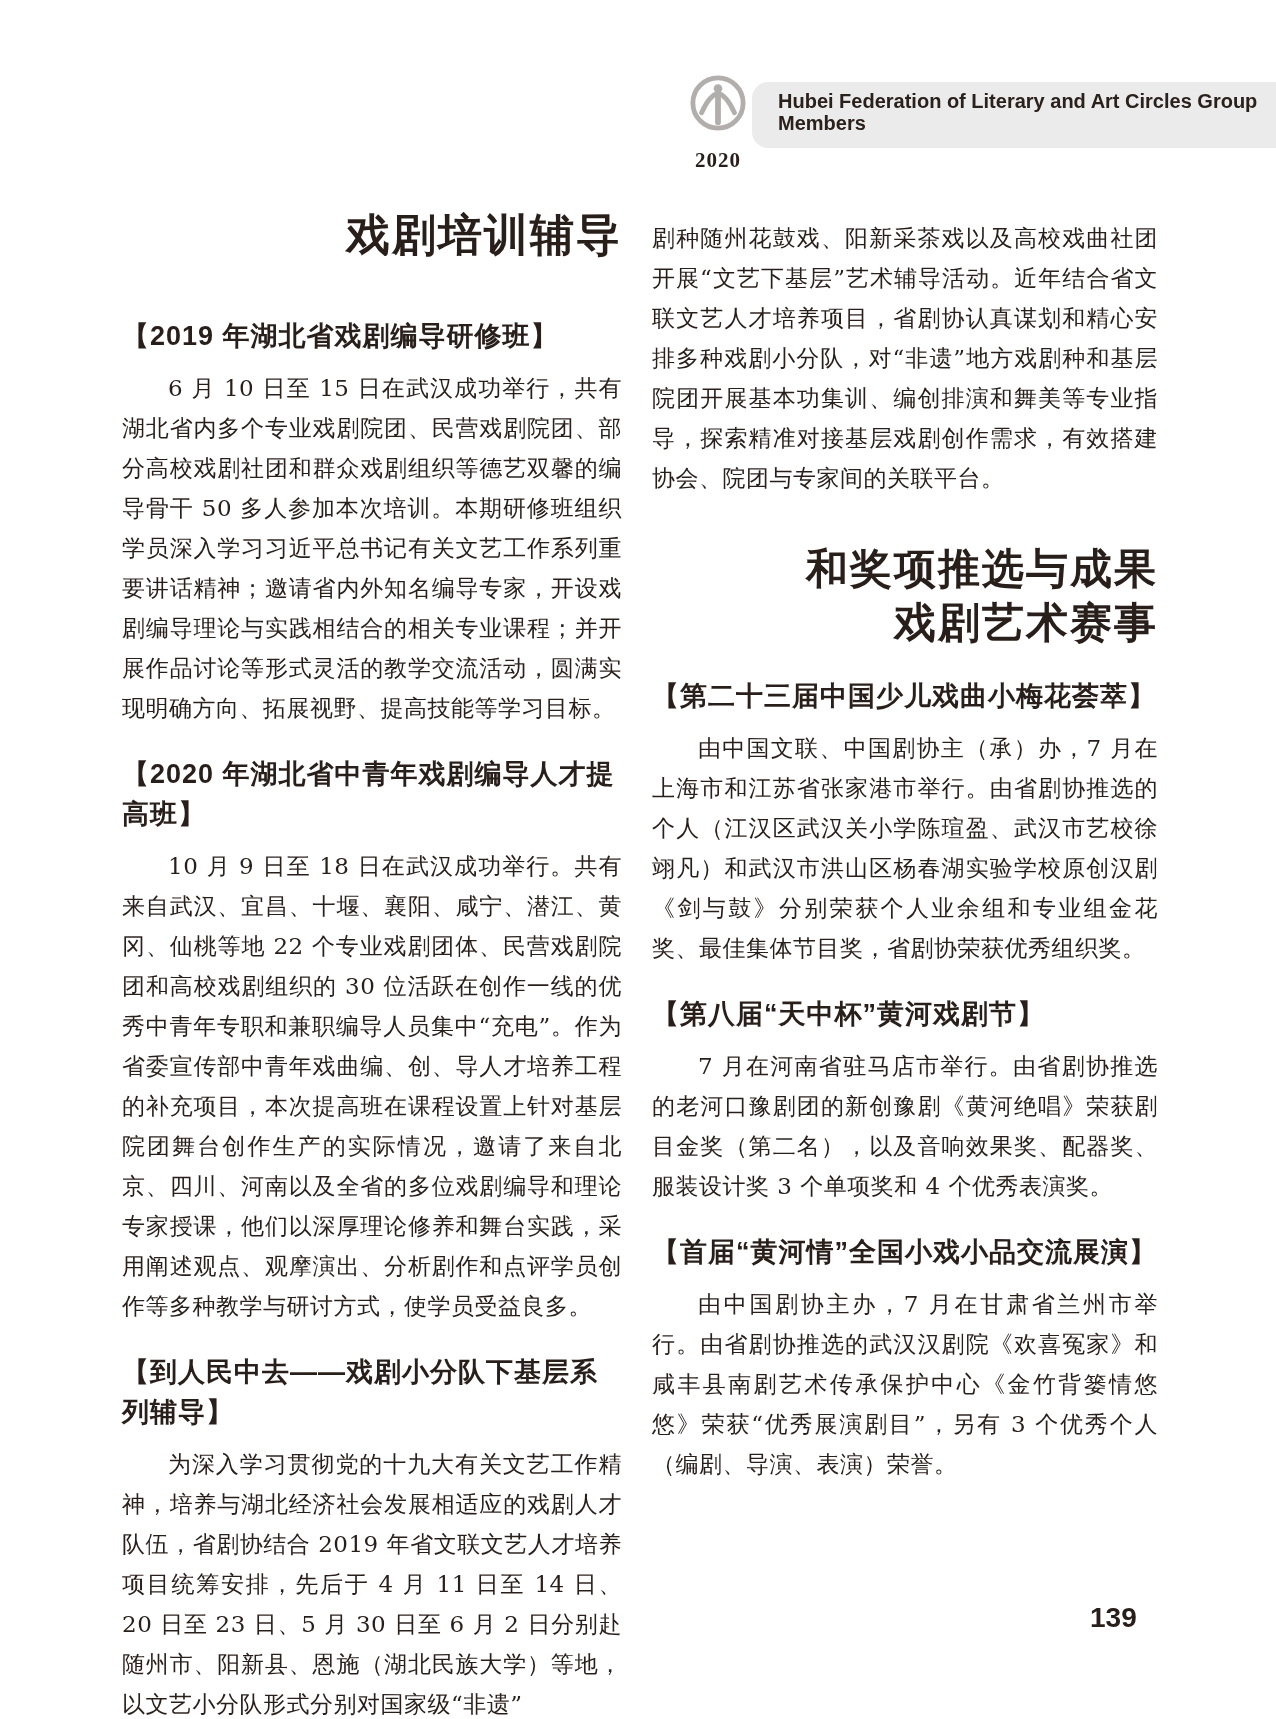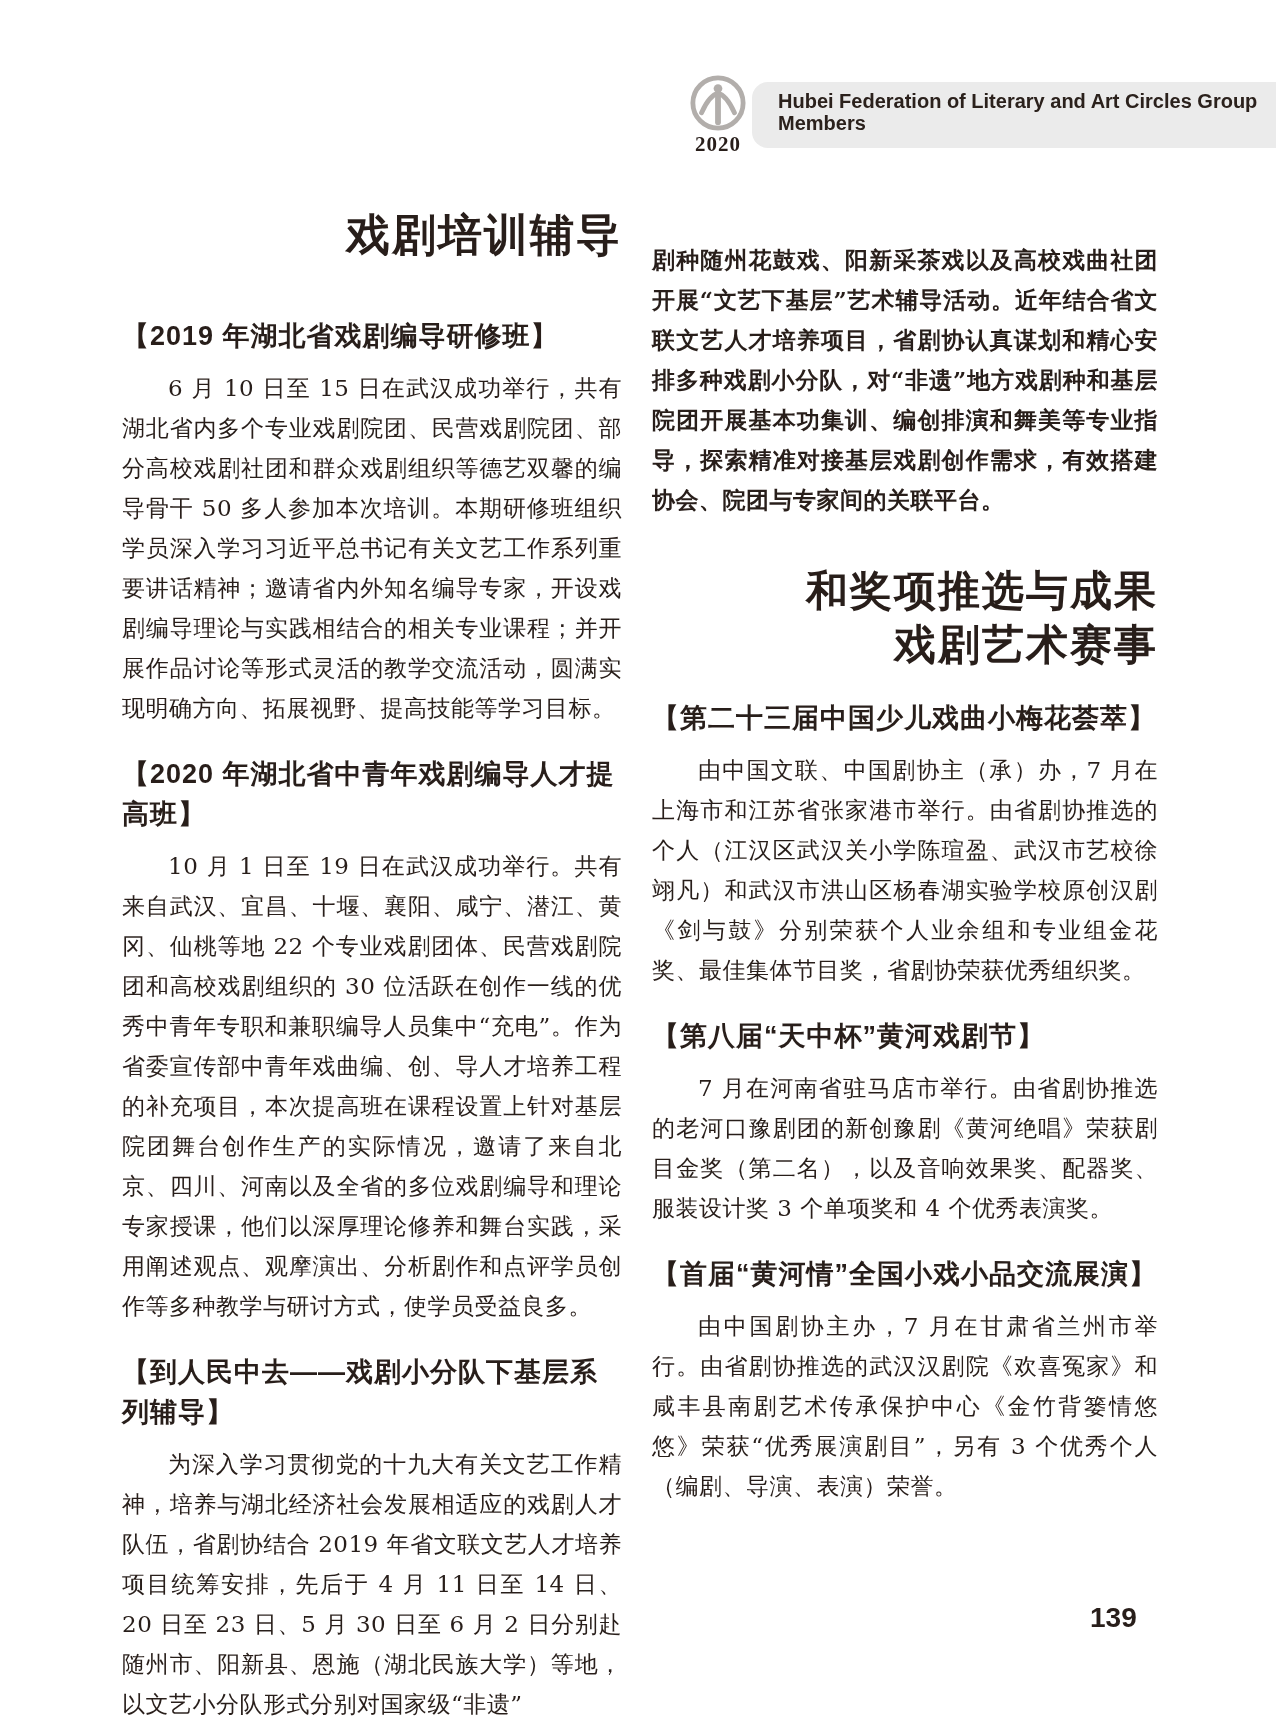--- a/index.html
+++ b/index.html
@@ -10,21 +10,21 @@
     background:#ffffff;
     color:#281e1a;
     font-family:"DejaVu Serif", serif;
     overflow:hidden;
   }
 
   
   .logo-block { position:absolute; left:686px; top:74px; width:64px; text-align:center; }
   .logo-block svg { display:block; margin:0 auto; }
   .logo-year {
-    margin-top:0;
+    margin-top:16px;
     font-family:"Liberation Serif", serif;
     font-weight:bold; font-size:21px; letter-spacing:1px; color:#281e1a;
   }
   .header-box {
     position:absolute; left:752px; top:82px; width:524px; height:66px;
     background:#ebebeb; border-radius:16px 0 0 16px;
     box-sizing:border-box; padding:8px 0 0 26px;
   }
   .header-title-cn {
     font-family:"Liberation Sans", sans-serif;
@@ -58,21 +58,21 @@
   .col .sec-heading:first-child { margin-top:0; }
 
   .body-para {
     font-size:23px; line-height:40px;
     text-align:justify; text-indent:2em;
     letter-spacing:0.5px;
     margin:0 0 22px;
     color:#281e1a;
   }
   .body-para.no-indent { text-indent:0; }
-  .col-right .continuation { margin-top:50px; margin-bottom:26px;font-weight:bold; }
+  .col-right .continuation { margin-top:28px; margin-bottom:26px; }
 
   
   .page-num {
     position:absolute; left:1090px; top:1602px;
     font-family:"Liberation Sans", sans-serif;
     font-weight:bold; font-size:28px; color:#281e1a;
   }
 </style>
 </head>
 <body>
@@ -95,21 +95,21 @@
     <div class="header-title-en">Hubei Federation of Literary and Art Circles Group Members</div>
   </div>
 
   <div class="col col-left">
     <div class="big-title">戏剧培训辅导</div>
 
     <div class="sec-heading">【2019 年湖北省戏剧编导研修班】</div>
     <p class="body-para">6 月 10 日至 15 日在武汉成功举行，共有湖北省内多个专业戏剧院团、民营戏剧院团、部分高校戏剧社团和群众戏剧组织等德艺双馨的编导骨干 50 多人参加本次培训。本期研修班组织学员深入学习习近平总书记有关文艺工作系列重要讲话精神；邀请省内外知名编导专家，开设戏剧编导理论与实践相结合的相关专业课程；并开展作品讨论等形式灵活的教学交流活动，圆满实现明确方向、拓展视野、提高技能等学习目标。</p>
 
     <div class="sec-heading">【2020 年湖北省中青年戏剧编导人才提高班】</div>
-    <p class="body-para">10 月 1 日至 19 日在武汉成功举行。共有来自武汉、宜昌、十堰、襄阳、咸宁、潜江、黄冈、仙桃等地 22 个专业戏剧团体、民营戏剧院团和高校戏剧组织的 30 位活跃在创作一线的优秀中青年专职和兼职编导人员集中“充电”。作为省委宣传部中青年戏曲编、创、导人才培养工程的补充项目，本次提高班在课程设置上针对基层院团舞台创作生产的实际情况，邀请了来自北京、四川、河南以及全省的多位戏剧编导和理论专家授课，他们以深厚理论修养和舞台实践，采用阐述观点、观摩演出、分析剧作和点评学员创作等多种教学与研讨方式，使学员受益良多。</p>
+    <p class="body-para">10 月 9 日至 18 日在武汉成功举行。共有来自武汉、宜昌、十堰、襄阳、咸宁、潜江、黄冈、仙桃等地 22 个专业戏剧团体、民营戏剧院团和高校戏剧组织的 30 位活跃在创作一线的优秀中青年专职和兼职编导人员集中“充电”。作为省委宣传部中青年戏曲编、创、导人才培养工程的补充项目，本次提高班在课程设置上针对基层院团舞台创作生产的实际情况，邀请了来自北京、四川、河南以及全省的多位戏剧编导和理论专家授课，他们以深厚理论修养和舞台实践，采用阐述观点、观摩演出、分析剧作和点评学员创作等多种教学与研讨方式，使学员受益良多。</p>
 
     <div class="sec-heading">【到人民中去——戏剧小分队下基层系列辅导】</div>
     <p class="body-para">为深入学习贯彻党的十九大有关文艺工作精神，培养与湖北经济社会发展相适应的戏剧人才队伍，省剧协结合 2019 年省文联文艺人才培养项目统筹安排，先后于 4 月 11 日至 14 日、20 日至 23 日、5 月 30 日至 6 月 2 日分别赴随州市、阳新县、恩施（湖北民族大学）等地，以文艺小分队形式分别对国家级“非遗”</p>
   </div>
 
   <div class="col col-right">
     <p class="body-para no-indent continuation">剧种随州花鼓戏、阳新采茶戏以及高校戏曲社团开展“文艺下基层”艺术辅导活动。近年结合省文联文艺人才培养项目，省剧协认真谋划和精心安排多种戏剧小分队，对“非遗”地方戏剧种和基层院团开展基本功集训、编创排演和舞美等专业指导，探索精准对接基层戏剧创作需求，有效搭建协会、院团与专家间的关联平台。</p>
 
     <div class="big-title">
       <div>和奖项推选与成果</div>

